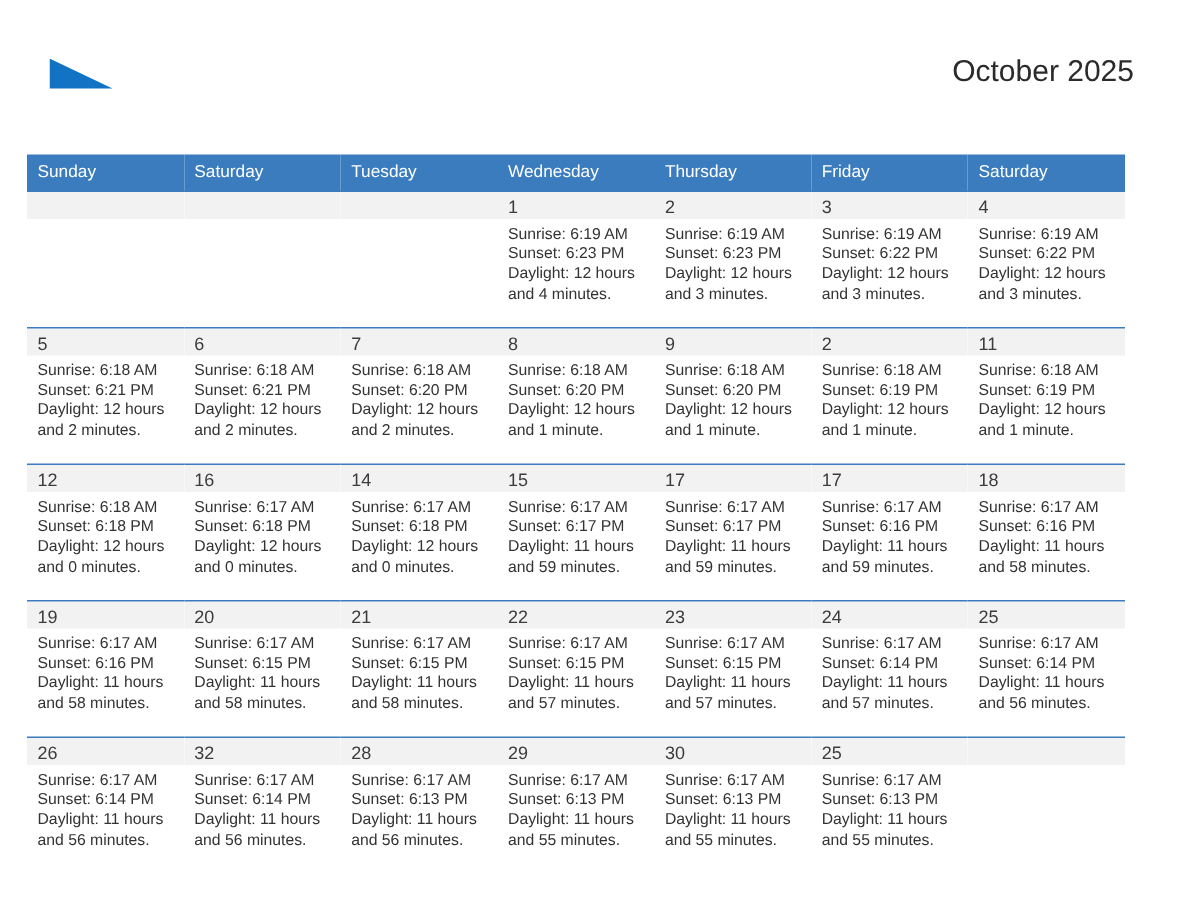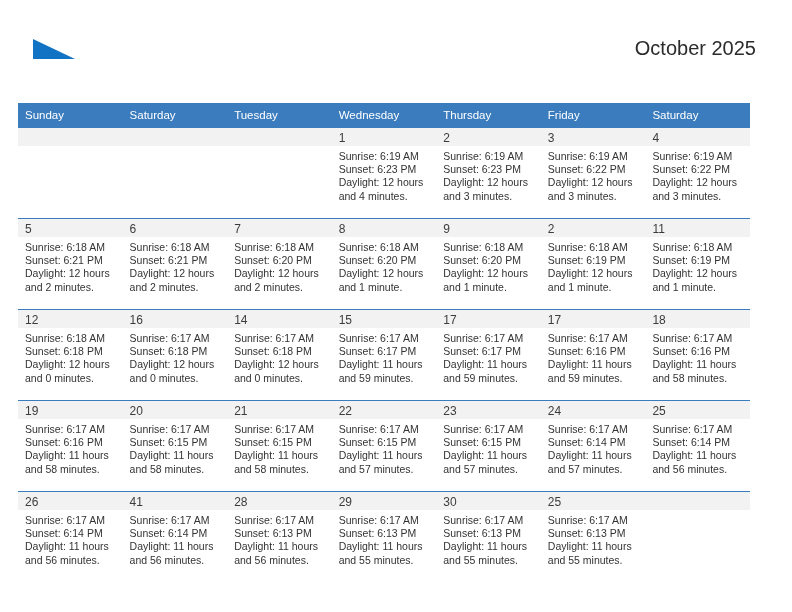--- a/index.html
+++ b/index.html
@@ -502,21 +502,21 @@
               <div class="cell-body">
                 <div>Sunrise: 6:17 AM</div>
                 <div>Sunset: 6:14 PM</div>
                 <div>Daylight: 11 hours</div>
                 <div>and 56 minutes.</div>
               </div>
             </div>
           </td>
           <td>
             <div class="cell-inner">
-              <div class="daynum-band">41</div>
+              <div class="daynum-band">32</div>
               <div class="cell-body">
                 <div>Sunrise: 6:17 AM</div>
                 <div>Sunset: 6:14 PM</div>
                 <div>Daylight: 11 hours</div>
                 <div>and 56 minutes.</div>
               </div>
             </div>
           </td>
           <td>
             <div class="cell-inner">

